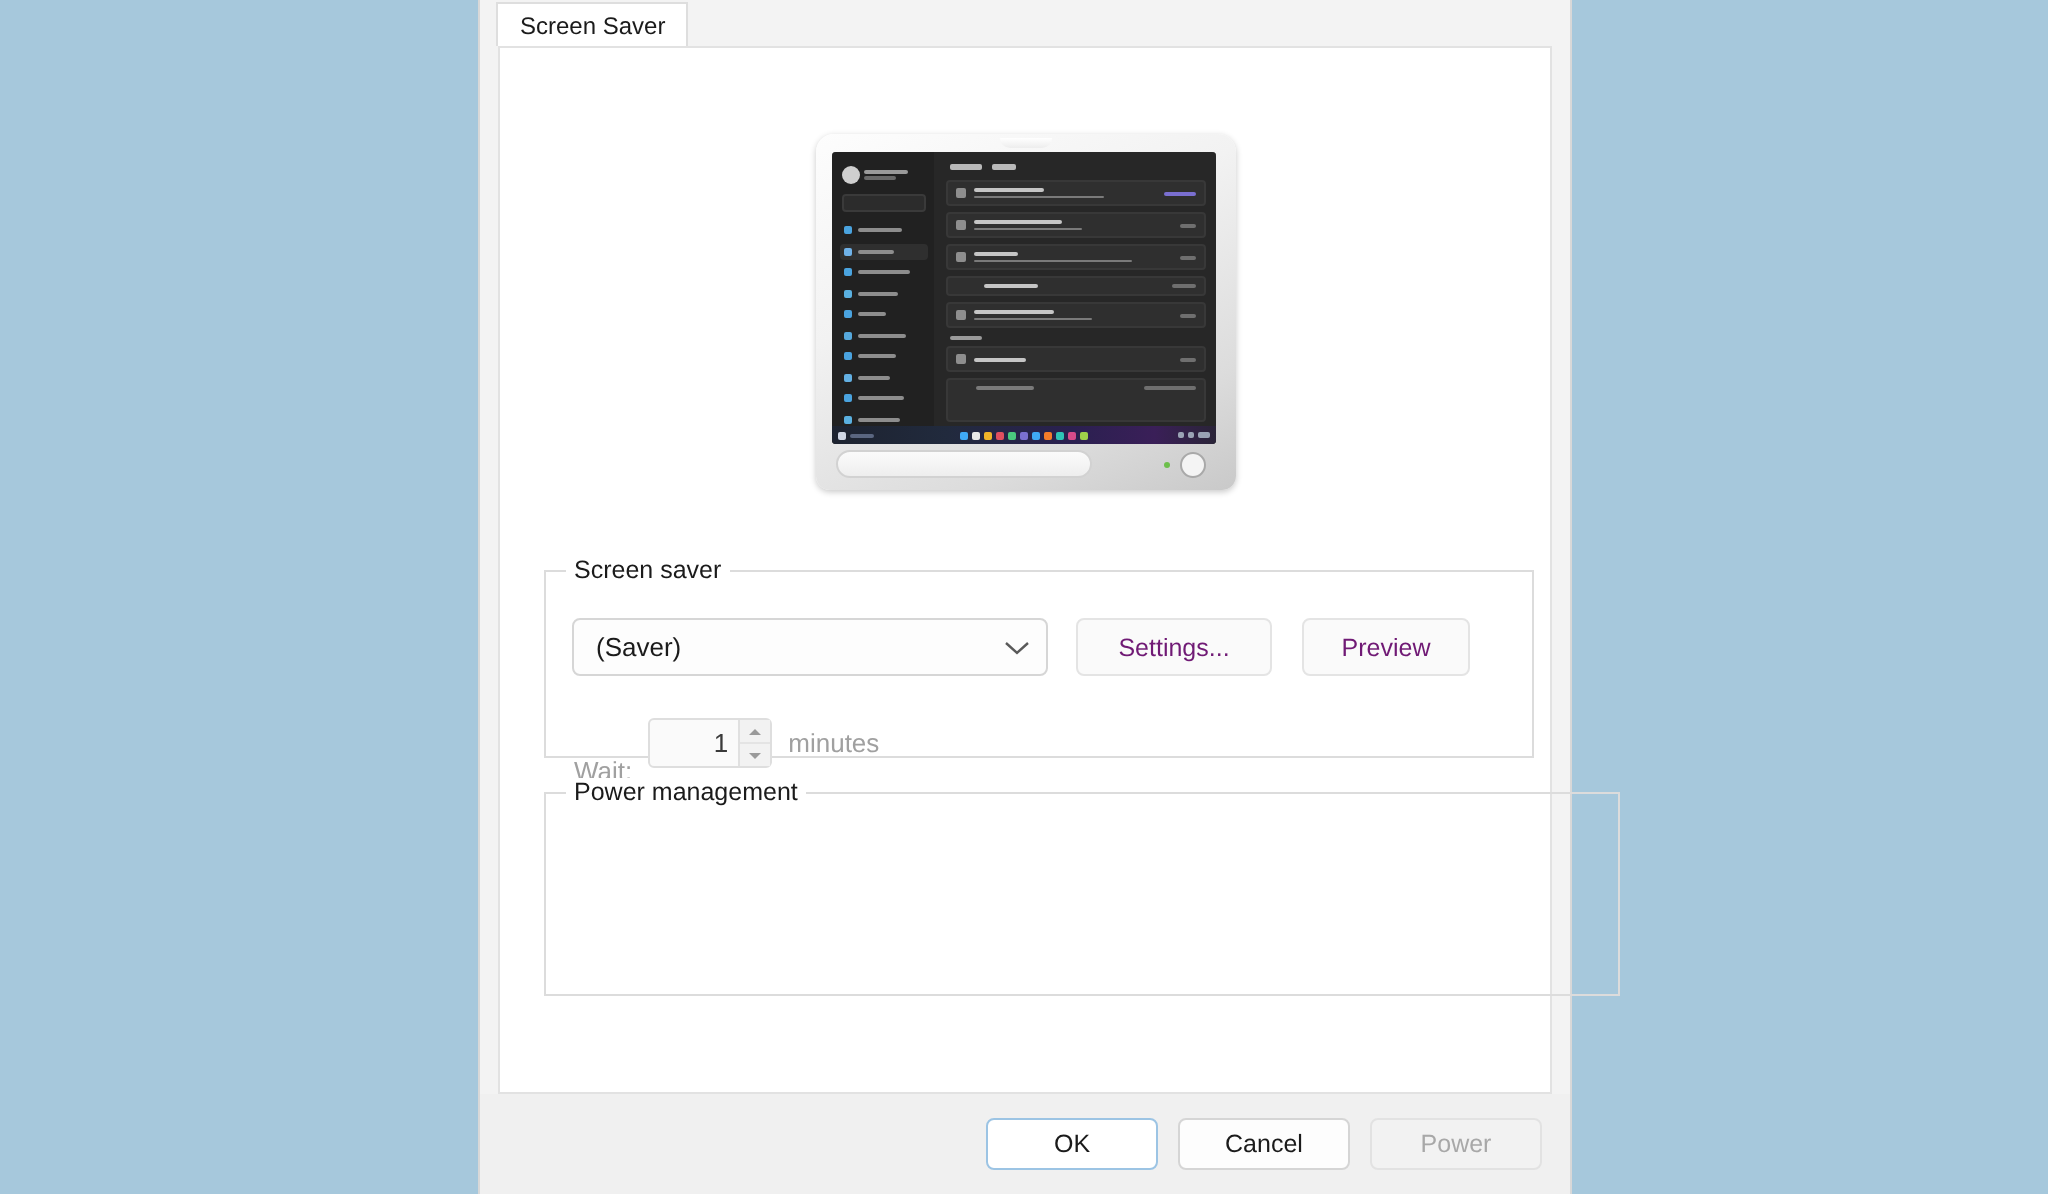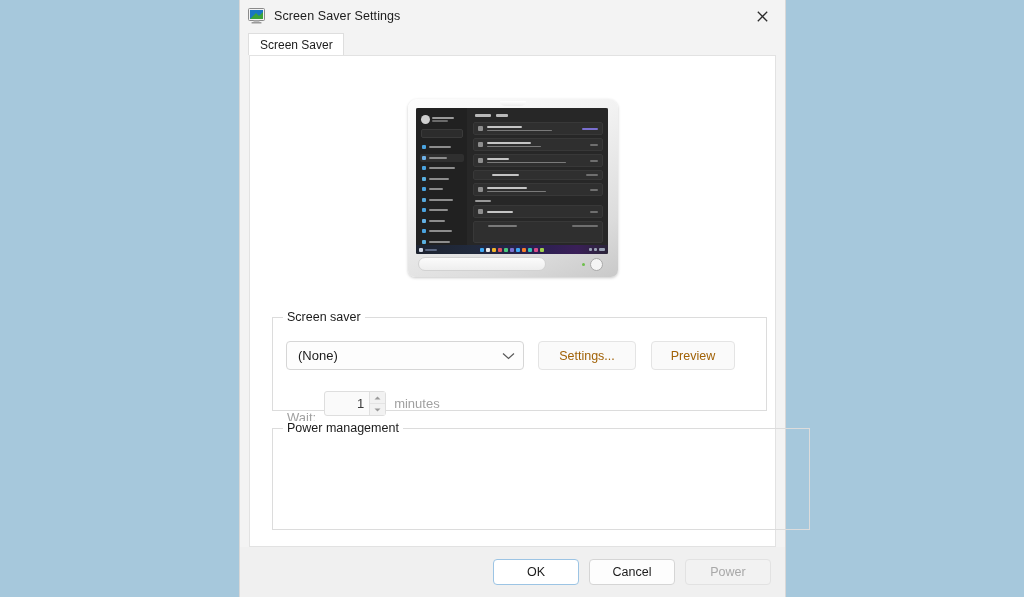--- a/index.html
+++ b/index.html
@@ -294,21 +294,21 @@
     background: #fbfbfb;
     font-size: 12.5px;
     color: #1b1b1b;
     display: flex;
     align-items: center;
     justify-content: center;
     box-sizing: border-box;
     cursor: default;
   }
   .btn.disabled {
-    color: #a16207;
+    color: #701a75;
     background: #fafafa;
     border-color: #e4e4e4;
   }
   #btn-settings { position: absolute; left: 265px; top: 23px; width: 98px; }
   #btn-preview  { position: absolute; left: 378px; top: 23px; width: 84px; }
 
   .wait-row {
     position: absolute;
     left: 14px; top: 64px;
     display: flex;
@@ -402,37 +402,20 @@
     color: #a8a8a8;
     background: #f2f2f2;
     border-color: #e2e2e2;
   }
 </style>
 </head>
 <body>
 
 <div id="dialog">
 
-  <div class="titlebar">
-    <div class="title-icon">
-      <svg width="17" height="16" viewBox="0 0 17 16">
-        <rect x="0.5" y="0.5" width="16" height="12" rx="1" fill="#f2f2f2" stroke="#8a8a8a"></rect>
-        <rect x="2" y="2" width="13" height="9" fill="#1976c4"></rect>
-        <path d="M2 11 L8 5 L11 8 L15 4 L15 11 Z" fill="#3aa33a"></path>
-        <rect x="5.5" y="12.5" width="6" height="2" fill="#b9b9b9"></rect>
-        <rect x="3.5" y="14" width="10" height="1.5" rx="0.5" fill="#9a9a9a"></rect>
-      </svg>
-    </div>
-    <div class="title-text">Screen Saver Settings</div>
-    <div class="close-btn">
-      <svg width="11" height="11" viewBox="0 0 11 11">
-        <path d="M0.8 0.8 L10.2 10.2 M10.2 0.8 L0.8 10.2" stroke="#2b2b2b" stroke-width="1.25" fill="none"></path>
-      </svg>
-    </div>
-  </div>
 
   <div class="tabstrip">
     <div class="tab">
       <span>Screen Saver</span>
     </div>
   </div>
 
   <div class="content">
 
     <div class="monitor-wrap">
@@ -588,21 +571,21 @@
           <div class="led"></div>
           <div class="power-ring"></div>
         </div>
       </div>
     </div>
 
     <div class="group" id="group-screensaver">
       <div class="group-label">Screen saver</div>
 
       <div class="combo">
-        <span class="combo-val">(None)</span>
+        <span class="combo-val">(Saver)</span>
         <span class="chev">
           <svg width="13" height="8" viewBox="0 0 13 8">
               <path d="M1 1.5 L6.5 6.5 L12 1.5" stroke="#5a5a5a" stroke-width="1.2" fill="none"></path>
             </svg>
         </span>
       </div>
 
       <div class="btn disabled" id="btn-settings">
         <span>Settings...</span>
       </div>

